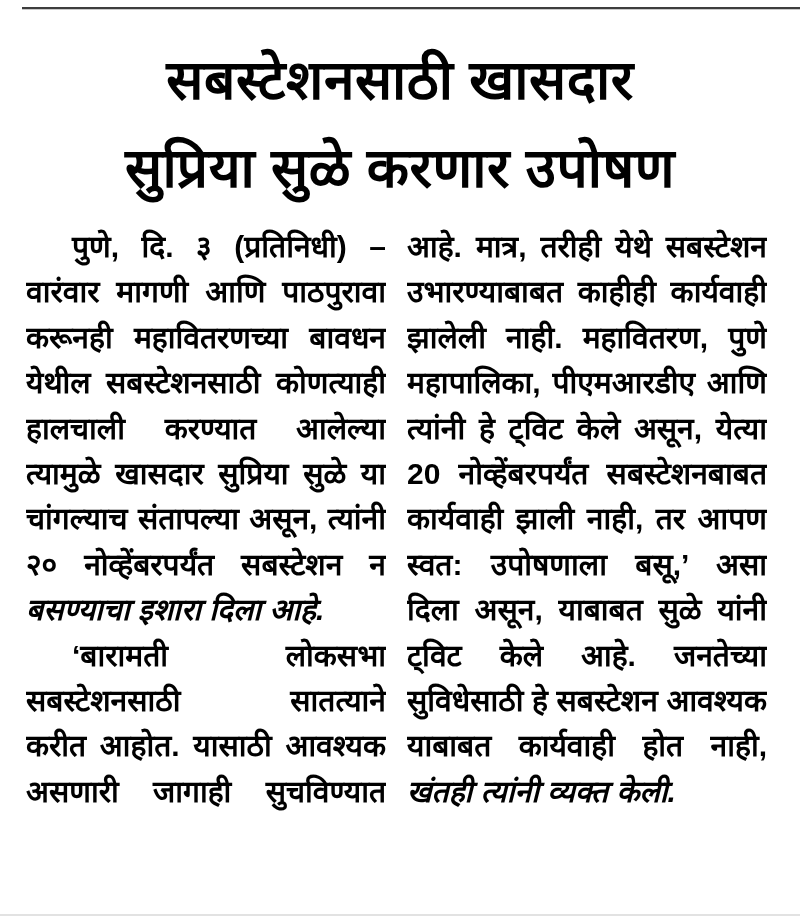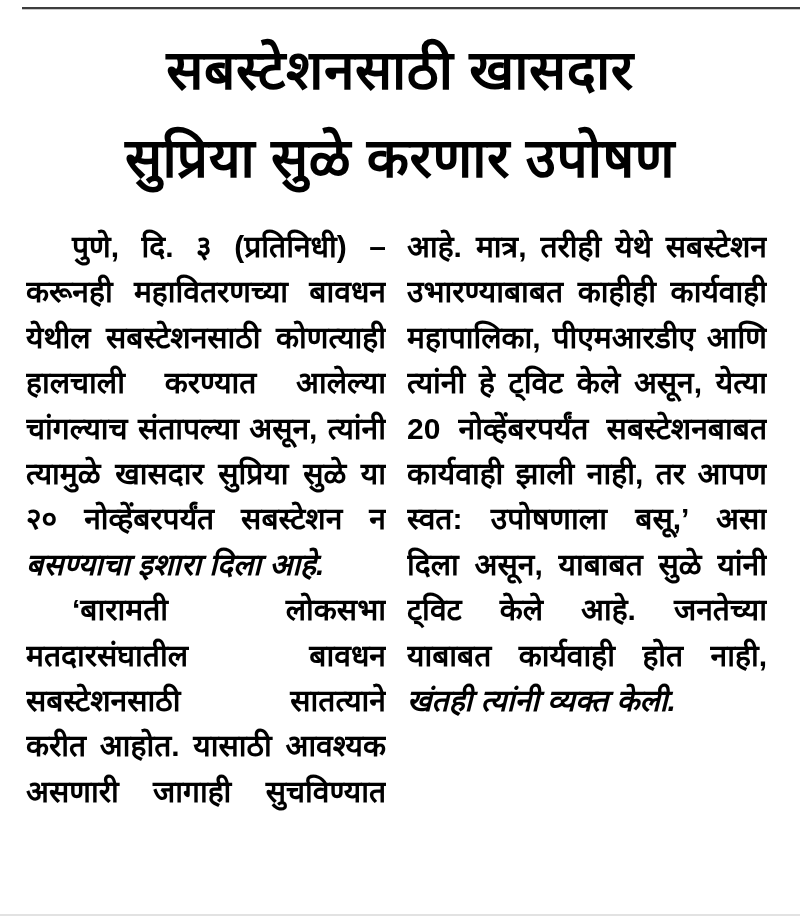--- a/index.html
+++ b/index.html
@@ -19,21 +19,21 @@
     border-bottom: 1px solid #c9c9c9;
   }
   .bottom-rule {
     position: absolute;
     left: 0; right: 0; top: 914px;
     height: 2px;
     background: #e2e2e2;
   }
   .headline {
     position: absolute;
-    top: 26px; left: 0; right: 0;
+    top: 36px; left: 0; right: 0;
     text-align: center;
     font-weight: 800;
     font-size: 55px;
     line-height: 88px;
     letter-spacing: 0.5px;
     white-space: nowrap;
   }
   .cols {
     position: absolute;
     top: 224px; left: 26px;
@@ -60,41 +60,43 @@
 <div class="top-rule"></div>
 
 <div class="headline">
   <div>सबस्टेशनसाठी खासदार</div>
   <div>सुप्रिया सुळे करणार उपोषण</div>
 </div>
 
 <div class="cols">
   <div class="col">
     <div class="bl indent">पुणे, दि. ३ (प्रतिनिधी) –</div>
+    <div class="bl">वारंवार मागणी आणि पाठपुरावा</div>
     <div class="bl">करूनही महावितरणच्या बावधन</div>
     <div class="bl">येथील सबस्टेशनसाठी कोणत्याही</div>
     <div class="bl">हालचाली करण्यात आलेल्या नाहीत.</div>
+    <div class="bl">त्यामुळे खासदार सुप्रिया सुळे या</div>
     <div class="bl">चांगल्याच संतापल्या असून, त्यांनी</div>
-    <div class="bl">त्यामुळे खासदार सुप्रिया सुळे या</div>
     <div class="bl">२० नोव्हेंबरपर्यंत सबस्टेशन न</div>
     <div class="bl last">बसण्याचा इशारा दिला आहे.</div>
     <div class="bl indent">‘बारामती लोकसभा</div>
-    <div class="bl">मतदारसंघातील बावधन</div>
     <div class="bl">सबस्टेशनसाठी सातत्याने पाठपुरावा</div>
     <div class="bl">करीत आहोत. यासाठी आवश्यक</div>
     <div class="bl">असणारी जागाही सुचविण्यात आली</div>
   </div>
   <div class="col">
     <div class="bl">आहे. मात्र, तरीही येथे सबस्टेशन</div>
     <div class="bl">उभारण्याबाबत काहीही कार्यवाही</div>
+    <div class="bl">झालेली नाही. महावितरण, पुणे</div>
     <div class="bl">महापालिका, पीएमआरडीए आणि</div>
     <div class="bl">त्यांनी हे ट्विट केले असून, येत्या</div>
     <div class="bl">20 नोव्हेंबरपर्यंत सबस्टेशनबाबत</div>
     <div class="bl">कार्यवाही झाली नाही, तर आपण</div>
     <div class="bl">स्वत: उपोषणाला बसू,’ असा इशारा</div>
     <div class="bl">दिला असून, याबाबत सुळे यांनी</div>
     <div class="bl">ट्विट केले आहे. जनतेच्या</div>
+    <div class="bl">सुविधेसाठी हे सबस्टेशन आवश्यक</div>
     <div class="bl">याबाबत कार्यवाही होत नाही, अशी</div>
     <div class="bl last">खंतही त्यांनी व्यक्त केली.</div>
   </div>
 </div>
 
 <div class="bottom-rule"></div>
 
 </body></html>

